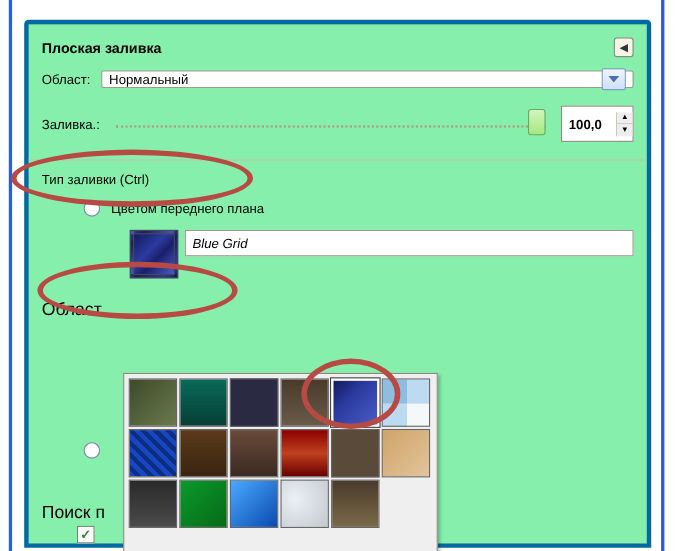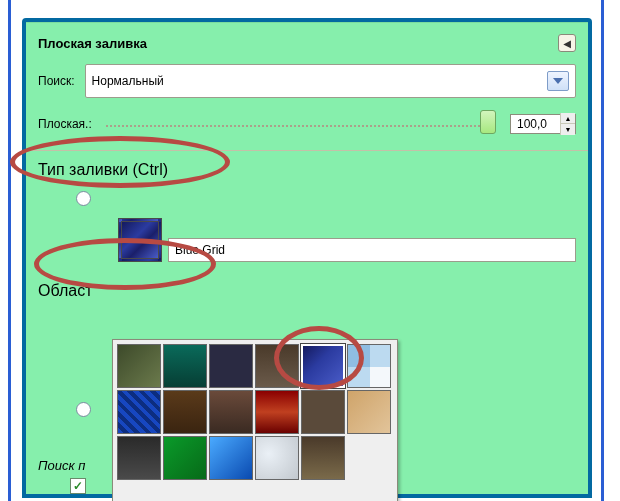--- a/index.html
+++ b/index.html
@@ -56,21 +56,21 @@
   }
   .row {
     display: flex;
     align-items: center;
     padding: 4px 12px;
     gap: 10px;
   }
   .label { white-space: nowrap; }
   .mode-select {
     flex: 1;
-    height: 34px;
+    height: 16px;
     background: #fff;
     border: 1px solid #9c9c8c;
     border-radius: 2px;
     display: flex;
     align-items: center;
     padding: 0 6px;
     justify-content: space-between;
     gap: 26px;
   }
   .dd-btn {
@@ -98,47 +98,48 @@
     position: absolute;
     right: 0;
     top: -11px;
     width: 16px;
     height: 24px;
     background: linear-gradient(#d2f5bd,#a7e880);
     border: 1px solid #6ea760;
     border-radius: 3px;
   }
   .spinner {
-    width: 66px; height: 20px;
+    width: 66px; height: 33px;
     background: #fff;
     border: 1px solid #8c8c7c;
     display: flex; align-items: center;
     padding: 0 0 0 6px;
     font-size: 12px;
     justify-content: space-between;
+    font-weight: bold;
   }
   .spin-btns {
     display: flex; flex-direction: column;
     border-left: 1px solid #c8c8b8;
   }
   .spin-btns div {
     width: 14px; height: 11px;
     background: #eee;
     display:flex;align-items:center;justify-content:center;
     font-size: 7px;
   }
   .spin-btns div:first-child { border-bottom:1px solid #c8c8b8; }
   .divider {
     height: 1px;
     background: #c5c0a8;
     margin: 6px 0 10px 0;
   }
   .legend {
     padding: 0 12px 6px 12px;
-    font-size: 16px;
+    font-size: 12px;
   }
   .radio-row {
     display: flex;
     align-items: center;
     padding: 6px 12px 6px 50px;
     gap: 10px;
   }
   .radio {
     width: 15px; height: 15px;
     border: 1px solid #7a8c9f;
@@ -148,23 +149,24 @@
     flex-shrink:0;
   }
   .radio.sel::after {
     content: '';
     width: 7px; height: 7px;
     background: #4fb244;
     border-radius: 50%;
   }
   .pattern-row {
     display:flex;
-    align-items:flex-end;
+    align-items:flex-start;
     padding: 6px 12px 6px 92px;
     gap: 6px;
+    font-style: italic;
   }
   .pattern-swatch {
     width: 44px; height: 44px;
     border: 4px double #4a4a4a;
     background: linear-gradient(135deg,#141a5e 0%,#2b3ba0 40%,#1a1f6a 60%,#4a5cc8 100%);
   }
   .pattern-name {
     flex:1;
     height:24px;
     background:#fff;
@@ -172,22 +174,21 @@
     display:flex;align-items:center;
     padding:0 6px;
   }
   .area-label {
     padding: 14px 12px 4px 12px;
     font-size: 16px;
   }
   .search-label {
     position:absolute;
     left:12px; top:436px;
-    font-size:13px;
-    font-style:italic;
+    font-size:16px;
   }
   .check {
     position:absolute;
     left:44px; top:456px;
     width:16px;height:16px;
     background:#fff;
     border:1px solid #6a8a6a;
     display:flex;align-items:center;justify-content:center;
     color:#2a8a2a;
     font-size:12px;
@@ -258,33 +259,33 @@
   <div class="panel">
 
     <div class="title-row">
       <span class="title">Плоская заливка</span>
       <div class="collapse-btn">
         <span>◀</span>
       </div>
     </div>
 
     <div class="row">
-      <span class="label">Поиск:</span>
+      <span class="label">Област:</span>
       <div class="mode-select">
         <span>Нормальный</span>
         <div class="dd-btn">
           <svg width="10" height="6">
               <path d="M0 0 L10 0 L5 6 Z" fill="#4a6fae"></path>
             </svg>
         </div>
       </div>
     </div>
 
     <div class="opacity-row">
-      <span class="label">Плоская.:</span>
+      <span class="label">Заливка.:</span>
       <div class="slider">
         <div class="slider-thumb"></div>
       </div>
       <div class="spinner">
         <span>100,0</span>
         <div class="spin-btns">
           <div>
               <span>▲</span>
             </div>
           <div>
@@ -293,20 +294,21 @@
         </div>
       </div>
     </div>
 
     <div class="divider"></div>
 
     <div class="legend">Тип заливки (Ctrl)</div>
 
     <div class="radio-row">
       <div class="radio"></div>
+      <span>Цветом переднего плана</span>
     </div>
 
     <div class="pattern-row">
       <div class="pattern-swatch"></div>
       <div class="pattern-name">
         <span>Blue Grid</span>
       </div>
     </div>
 
     <div class="area-label">Област</div>

